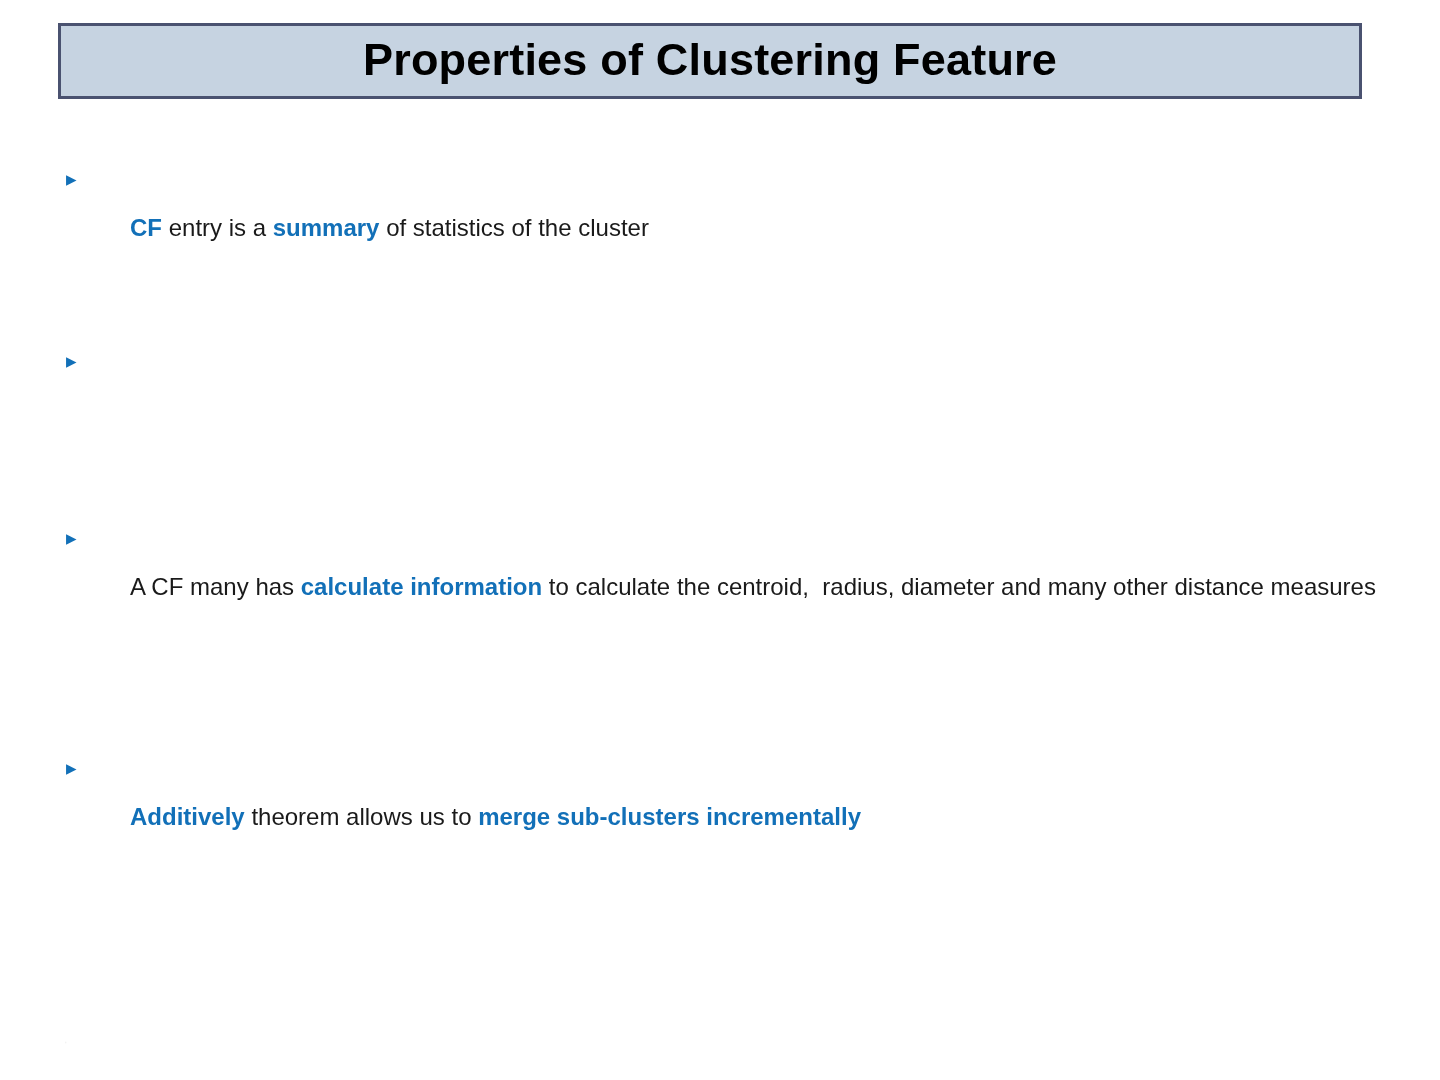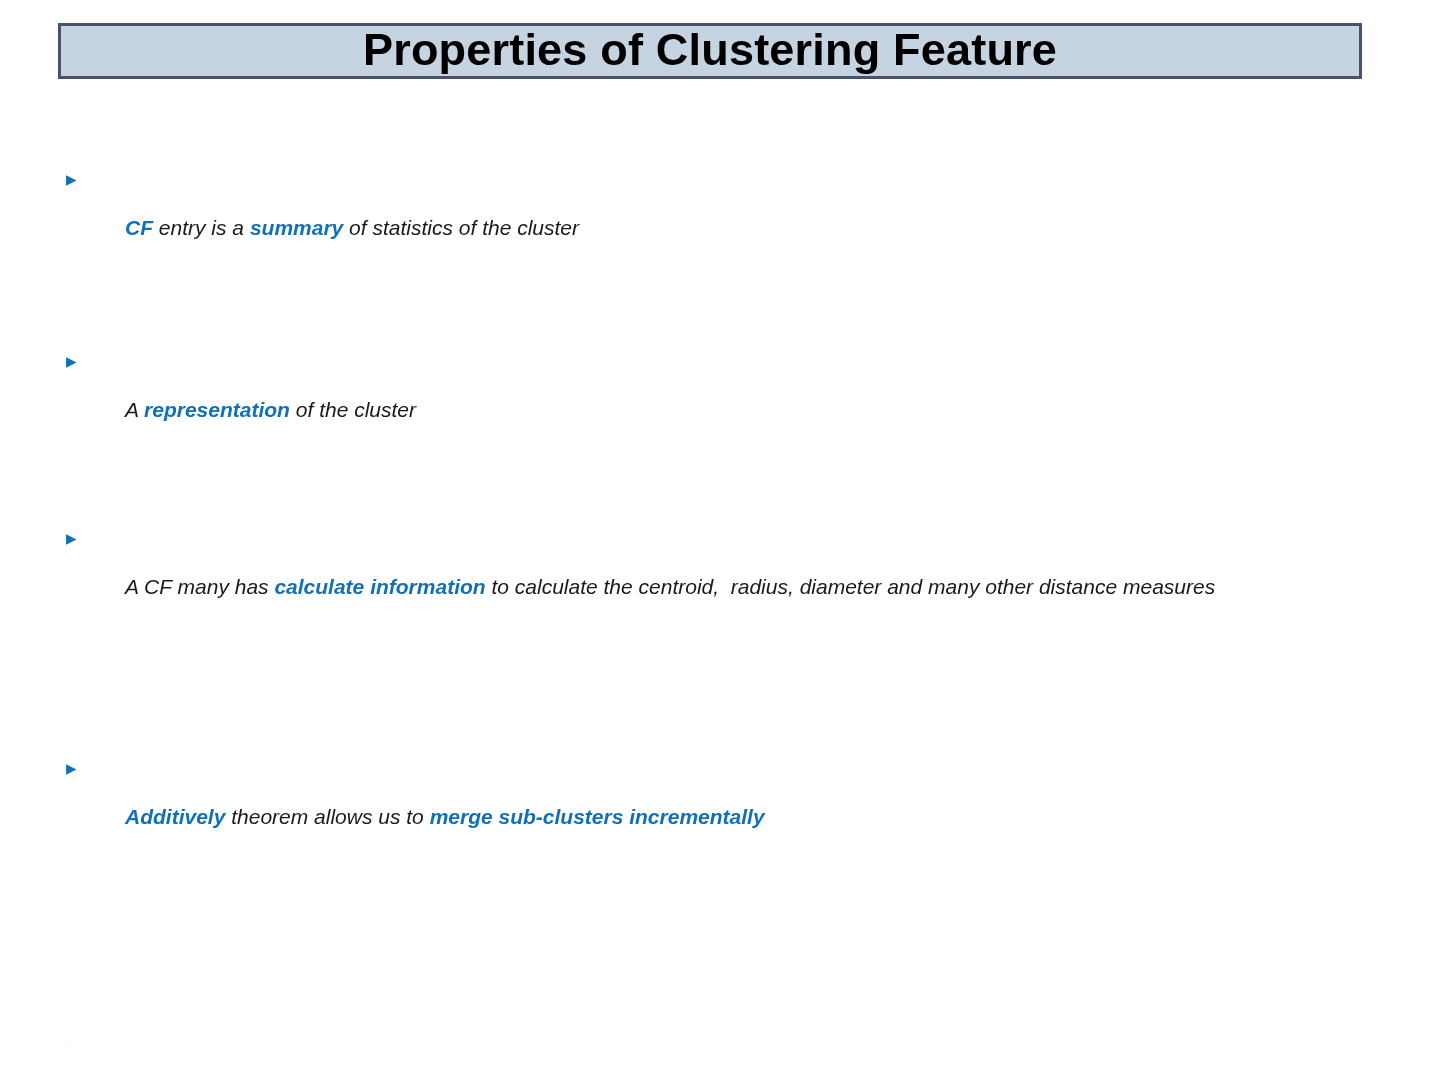--- a/index.html
+++ b/index.html
@@ -14,21 +14,21 @@
     overflow: hidden;
     position: relative;
   }
 
   
   #title-bar {
     position: absolute;
     left: 58px;
     top: 23px;
     width: 1304px;
-    height: 56px;
+    height: 76px;
     background: #c6d3e1;
     border: 3px solid #4a5270;
     box-sizing: border-box;
     display: flex;
     align-items: center;
     justify-content: center;
   }
   #title-text {
     font-size: 45px;
     font-weight: bold;
@@ -56,26 +56,25 @@
     width: 24px;
     min-width: 24px;
     margin-left: 66px;
     color: #1270b8;
     font-size: 21px;
     line-height: 46px;
     text-align: left;
     user-select: none;
   }
   .bullet-text {
-    font-size: 21px;
+    font-size: 24px;
     line-height: 48px;
     color: #1a1a1a;
     max-width: 1250px;
     white-space: pre-wrap;
-    font-style: italic;
   }
   .hl {
     color: #1270b8;
     font-weight: bold;
   }
 
   #row-0 { top: 156px; }
   #row-1 { top: 338px; }
   #row-2 { top: 515px; }
   #row-3 { top: 745px; }
@@ -104,23 +103,20 @@
 
   <div class="bullet-row" id="row-0">
     <span class="bullet-marker">▸</span>
     <span class="bullet-text">
       <span class="hl">CF</span><span> entry is a </span><span class="hl">summary</span><span> of statistics of the cluster</span>
     </span>
   </div>
 
   <div class="bullet-row" id="row-1">
     <span class="bullet-marker">▸</span>
-    <span class="bullet-text">
-      <span>A </span><span class="hl">representation</span><span> of the cluster</span>
-    </span>
   </div>
 
   <div class="bullet-row" id="row-2">
     <span class="bullet-marker">▸</span>
     <span class="bullet-text">
       <span>A CF many has </span><span class="hl">calculate information</span><span> to calculate the centroid,  radius, diameter and many other distance measures</span>
     </span>
   </div>
 
   <div class="bullet-row" id="row-3">

